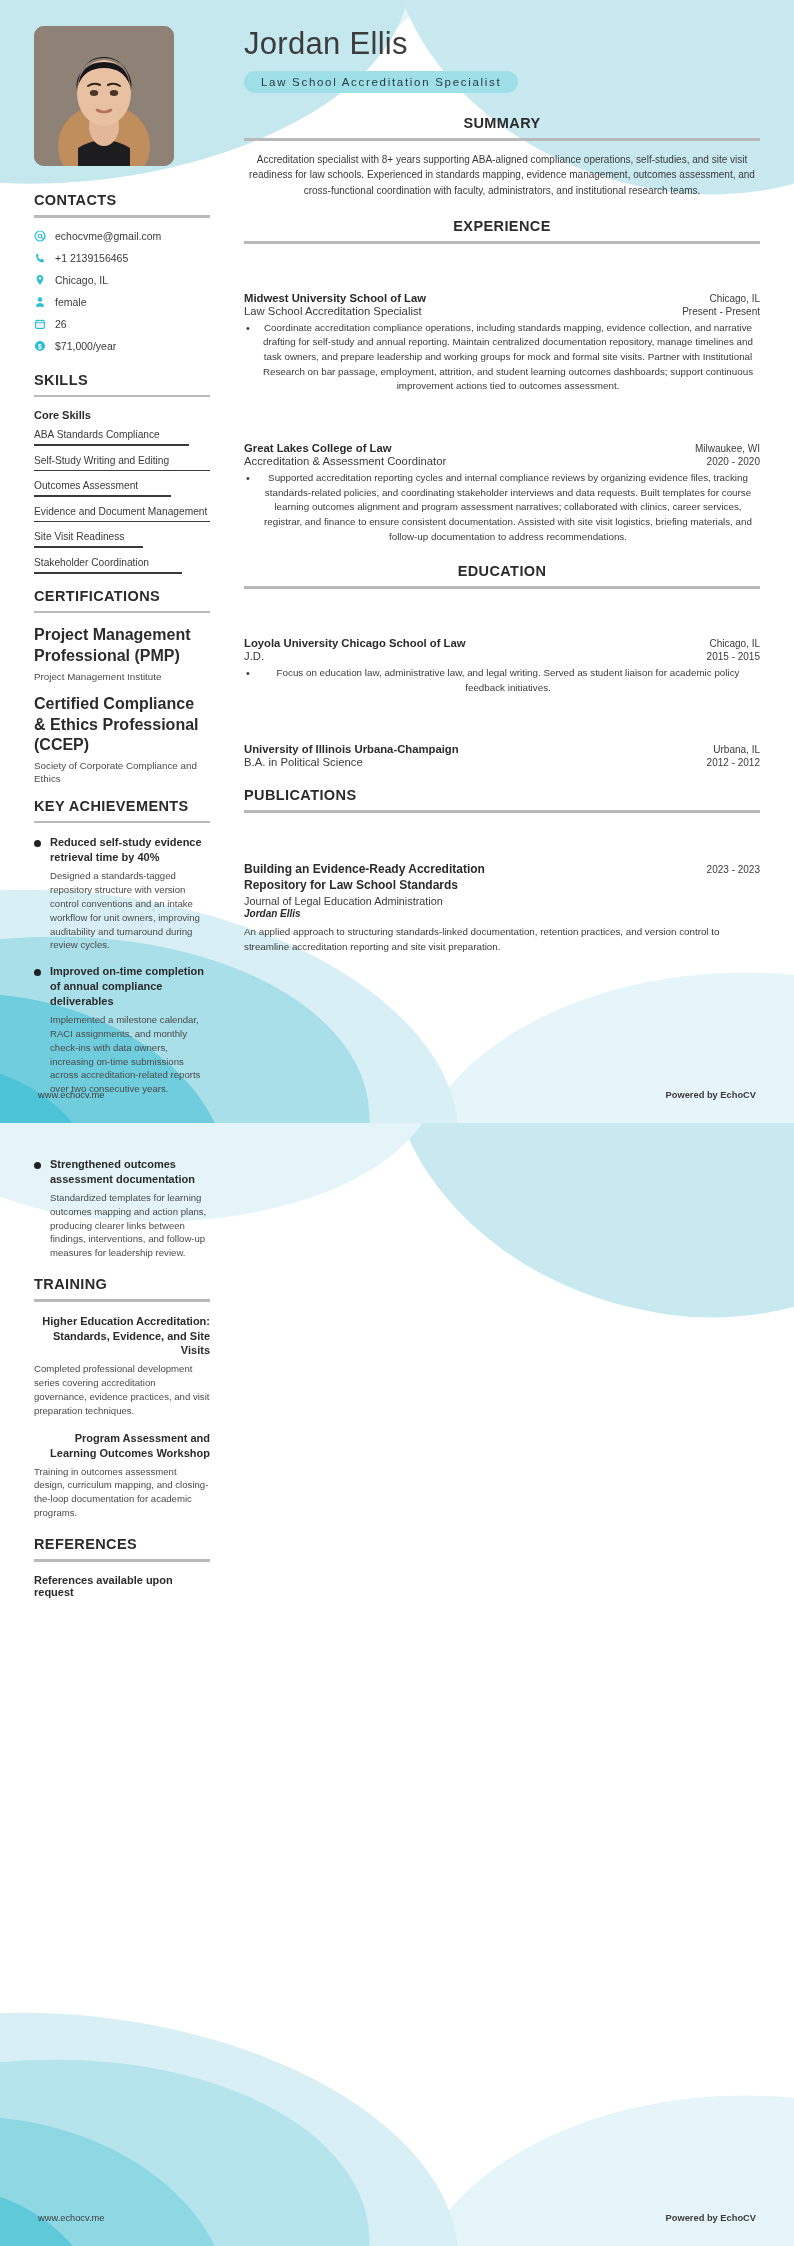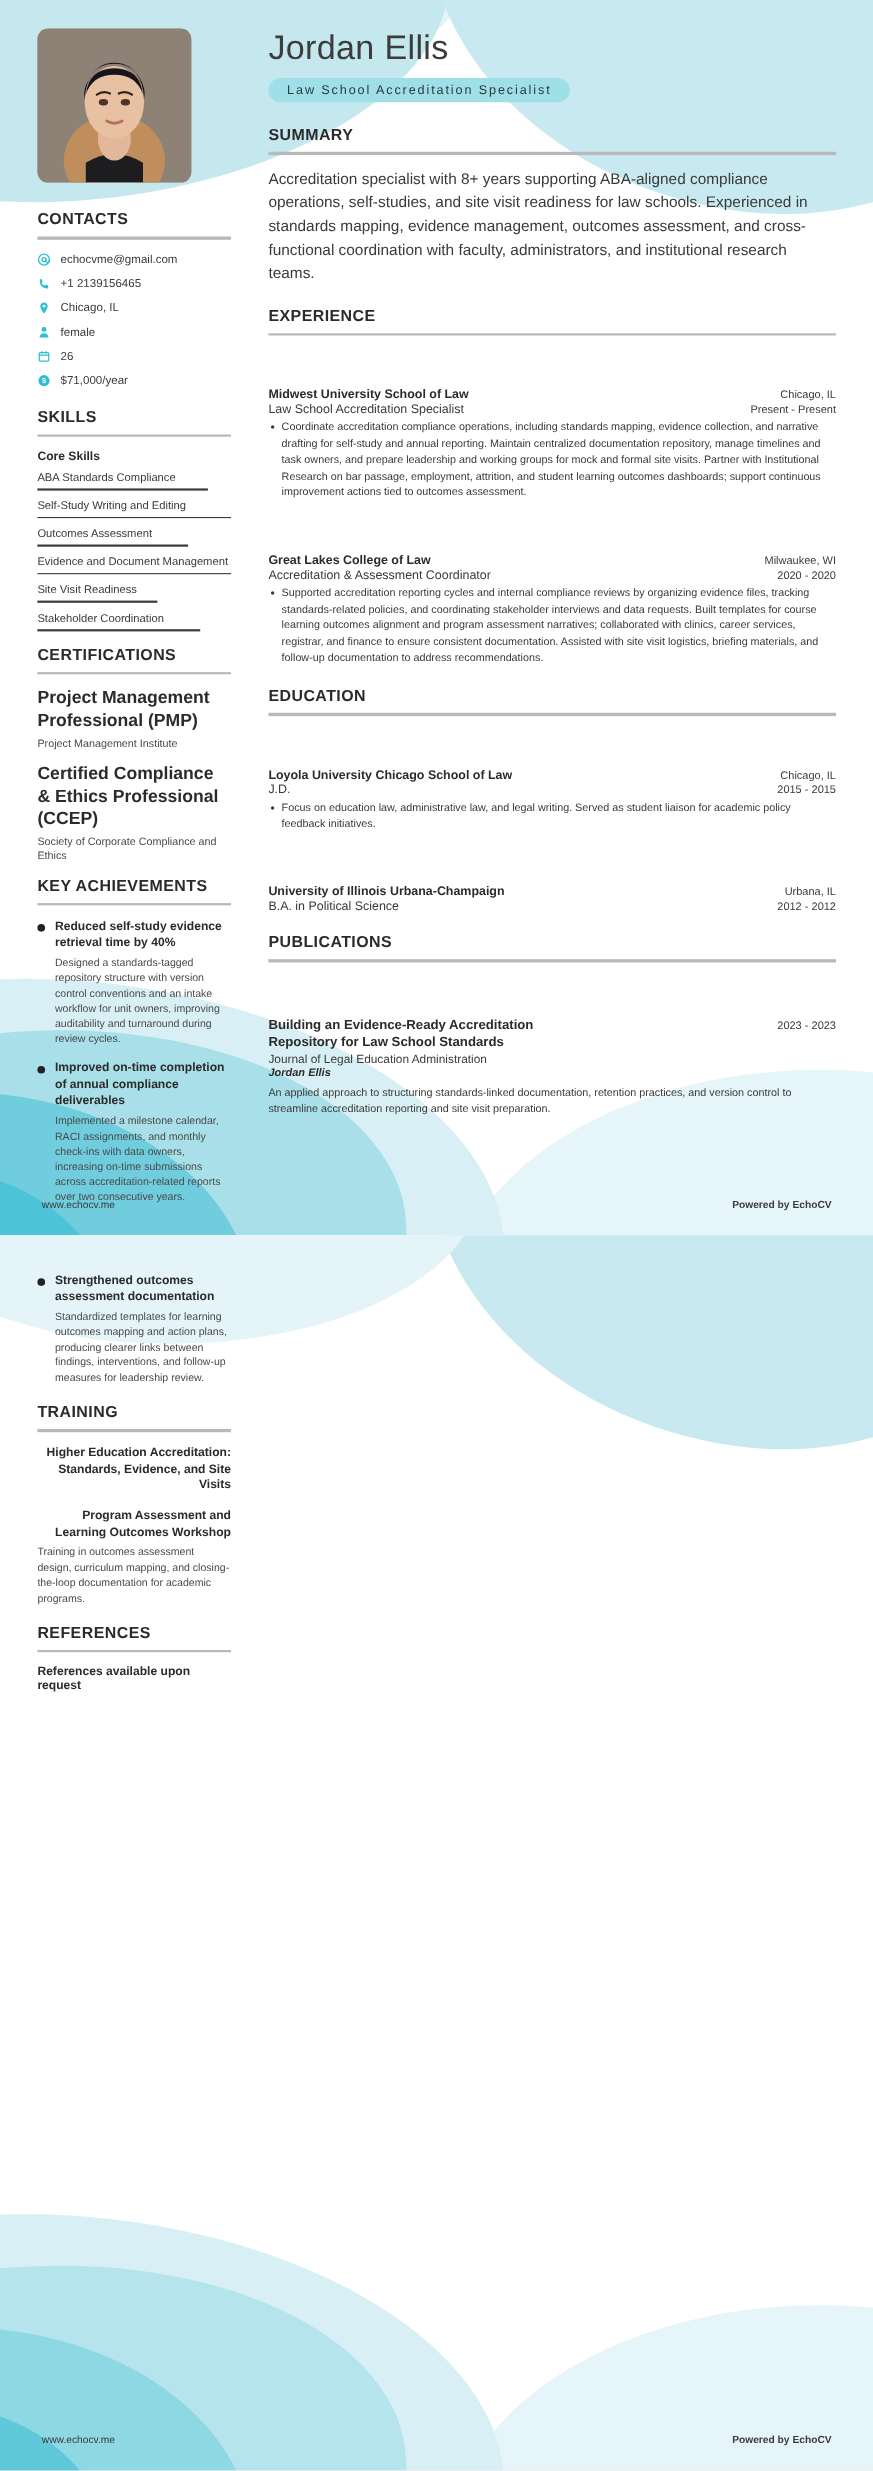--- a/index.html
+++ b/index.html
@@ -199,21 +199,21 @@
     background: #9fe0e8;
     color: #2b3a3d;
     font-size: 11.5px;
     letter-spacing: 1.7px;
     padding: 5px 17px;
     border-radius: 12px;
     margin-bottom: 22px;
   }
 
   .summary {
-    font-size: 14px;
+    font-size: 10px;
     color: #3a3a3a;
     line-height: 1.55;
     margin-bottom: 20px;
   }
 
   .entry { margin-bottom: 13px; }
   .entry-top {
     display: flex; justify-content: space-between; align-items: baseline; gap: 14px; margin-top: 48px;
   }
   .entry-org { font-size: 11.3px; font-weight: bold; color: #2b2b2b; }
@@ -245,21 +245,21 @@
   }
   .pub-journal { font-size: 10.8px; color: #3a3a3a; margin-top: 2px; }
   .pub-author {
     font-size: 10px; font-weight: bold; font-style: italic;
     color: #2b2b2b; margin-top: 1px;
   }
   .pub-desc {
     font-size: 9.8px; color: #3a3a3a; line-height: 1.5; margin-top: 6px;
   }
 
-  .section-gap { margin-bottom: 19px; }
+  .section-gap { margin-bottom: 19px; text-align: center; }
 
   
   .footer {
     position: absolute;
     left: 0; right: 0; bottom: 23px;
     display: flex;
     justify-content: space-between;
     padding: 0 38px;
     font-size: 9.3px;
     color: #3a3a3a;
@@ -557,20 +557,21 @@
     </div>
   </div>
         </div>
 
       <div style="margin-top:16px">
         <div class="side-h">TRAINING</div>
         <div class="rule"></div>
         <div id="train-list">
     <div class="train">
       <div class="train-title">Higher Education Accreditation: Standards, Evidence, and Site Visits</div>
+      <div class="train-desc">Completed professional development series covering accreditation governance, evidence practices, and visit preparation techniques.</div>
     </div>
     <div class="train">
       <div class="train-title">Program Assessment and Learning Outcomes Workshop</div>
       <div class="train-desc">Training in outcomes assessment design, curriculum mapping, and closing-the-loop documentation for academic programs.</div>
     </div>
           </div>
       </div>
 
       <div style="margin-top:16px">
         <div class="side-h">REFERENCES</div>

